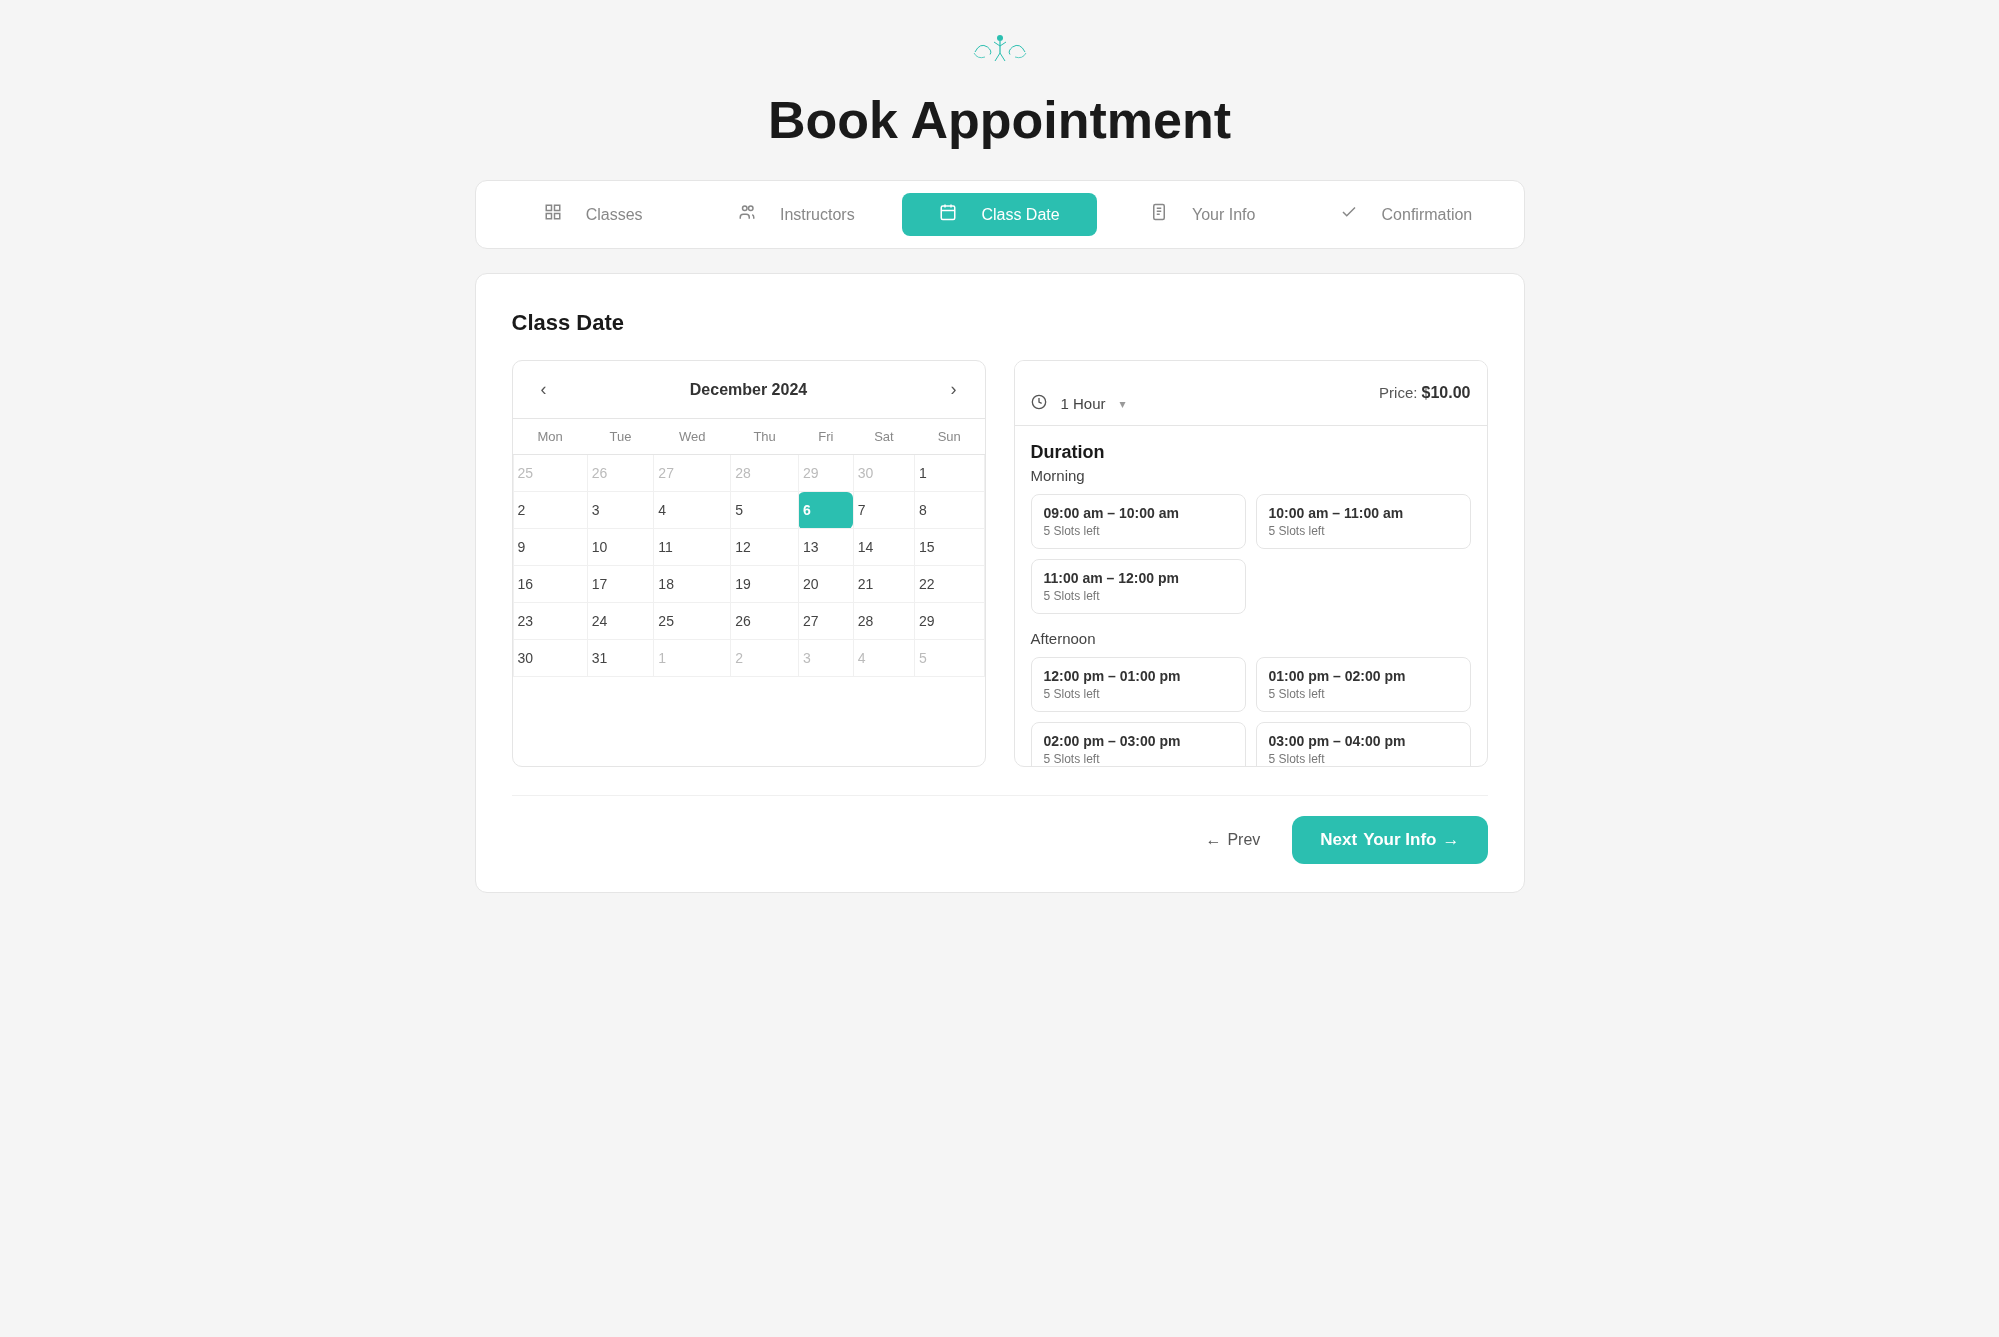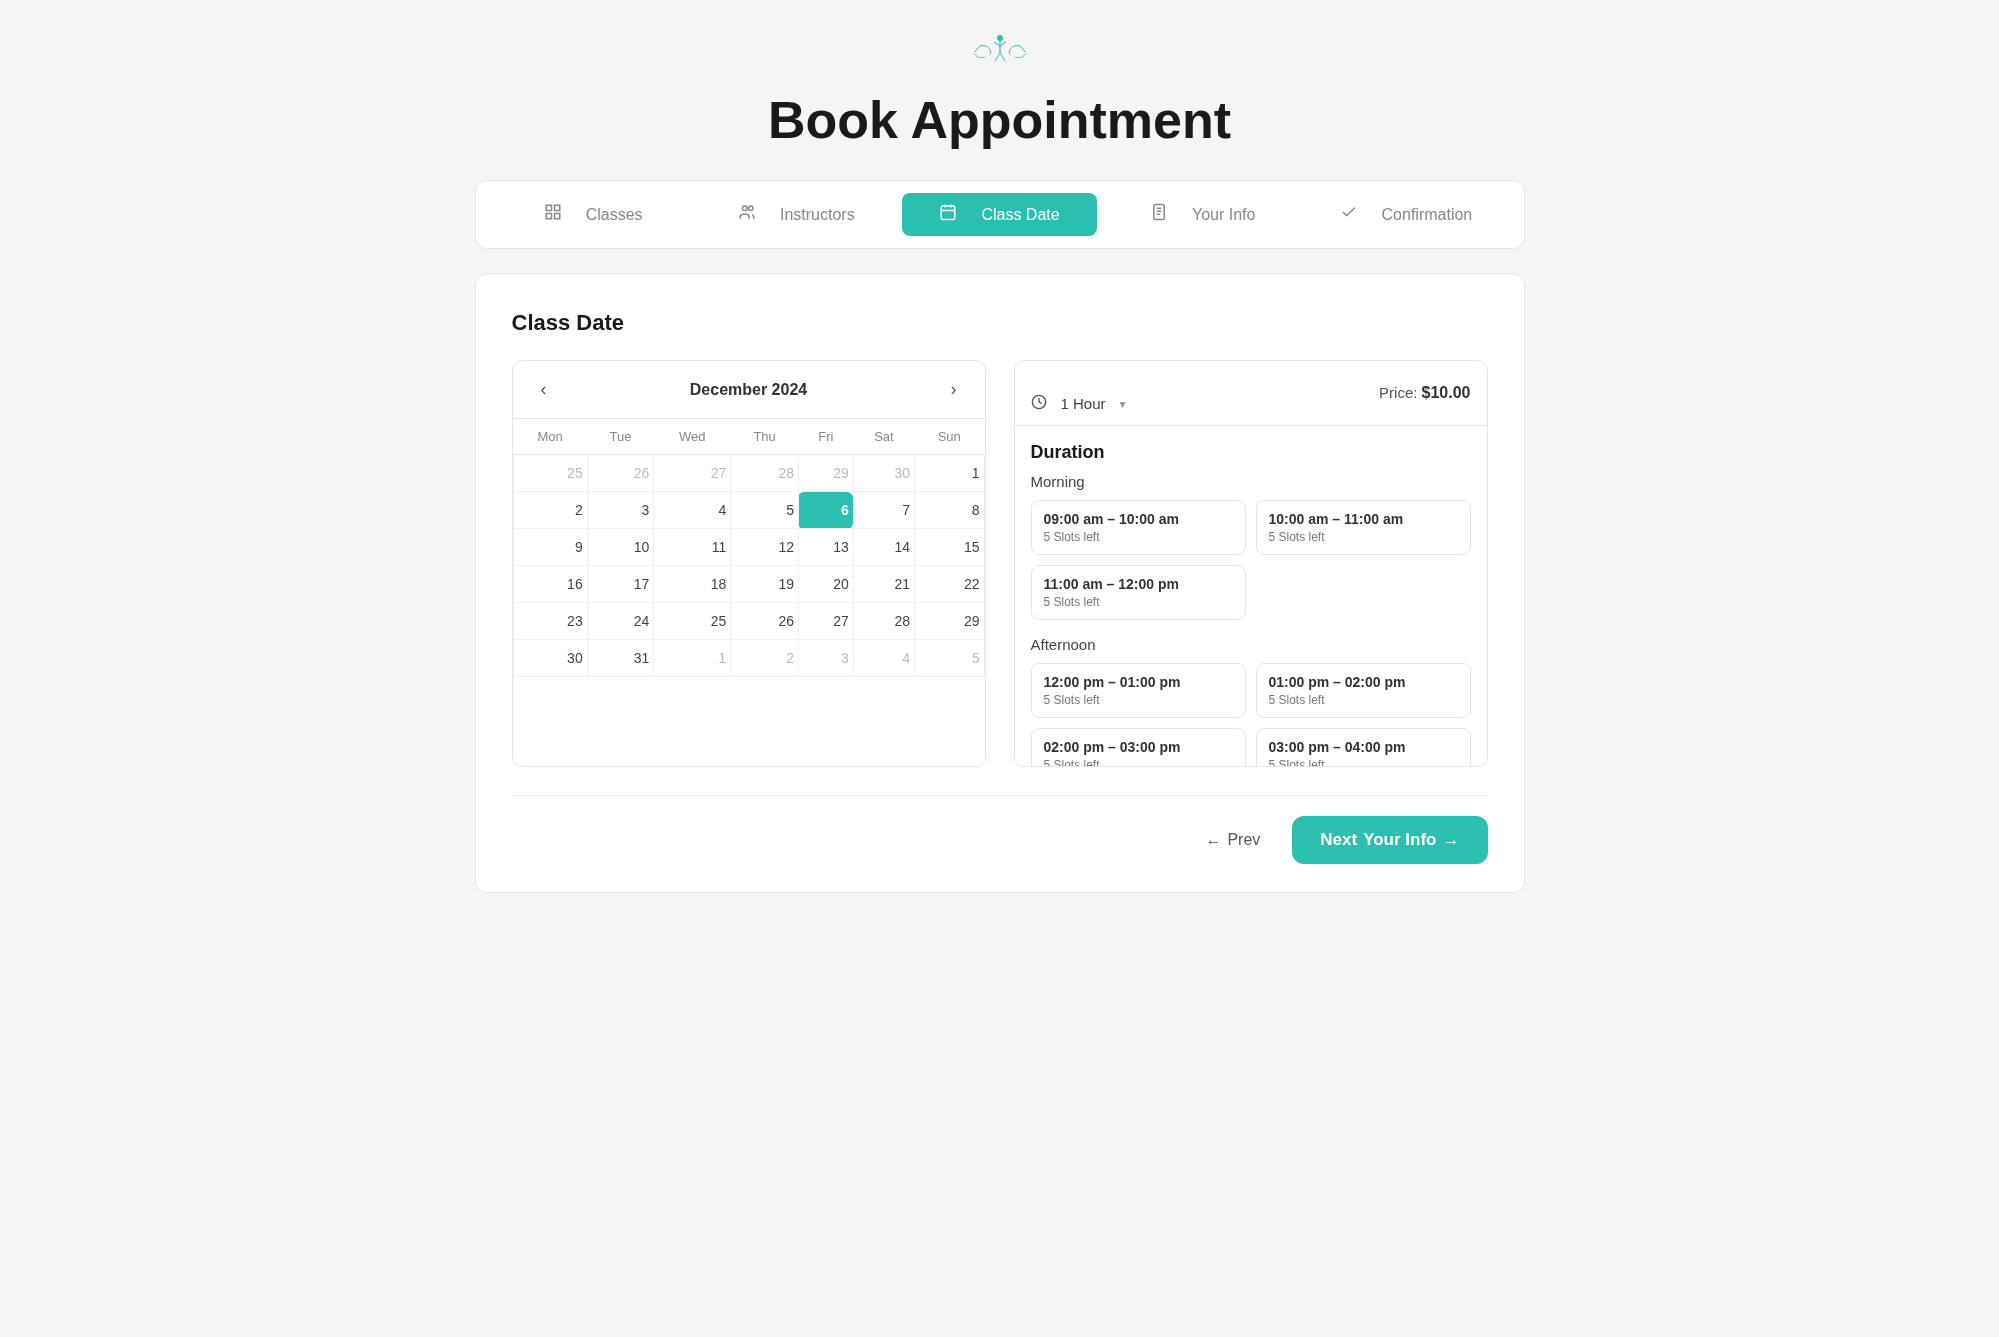--- a/index.html
+++ b/index.html
@@ -131,21 +131,21 @@
     }
     .calendar-grid th {
       padding: 10px 4px;
       text-align: center;
       font-size: 13px;
       color: #888;
       font-weight: 500;
       border-bottom: 1px solid #e5e5e5;
     }
     .calendar-grid td {
-      text-align: right;
+      text-align: left;
       padding: 10px 4px;
       font-size: 14px;
       color: #444;
       cursor: pointer;
       border: 1px solid #f0f0f0;
     }
     .calendar-grid td.other-month {
       color: #bbb;
     }
     .calendar-grid td.selected {
@@ -195,21 +195,21 @@
     .slots-content {
       padding: 16px;
       flex: 1;
       overflow-y: auto;
       max-height: 340px;
     }
     .slots-section-title {
       font-size: 18px;
       font-weight: 700;
       color: #1a1a1a;
-      margin-bottom: 10px;
+      margin-bottom: 4px;
     }
     .time-period-label {
       font-size: 15px;
       color: #444;
       margin-bottom: 10px;
       font-weight: 500;
     }
     .slots-grid {
       display: grid;
       grid-template-columns: 1fr 1fr;

